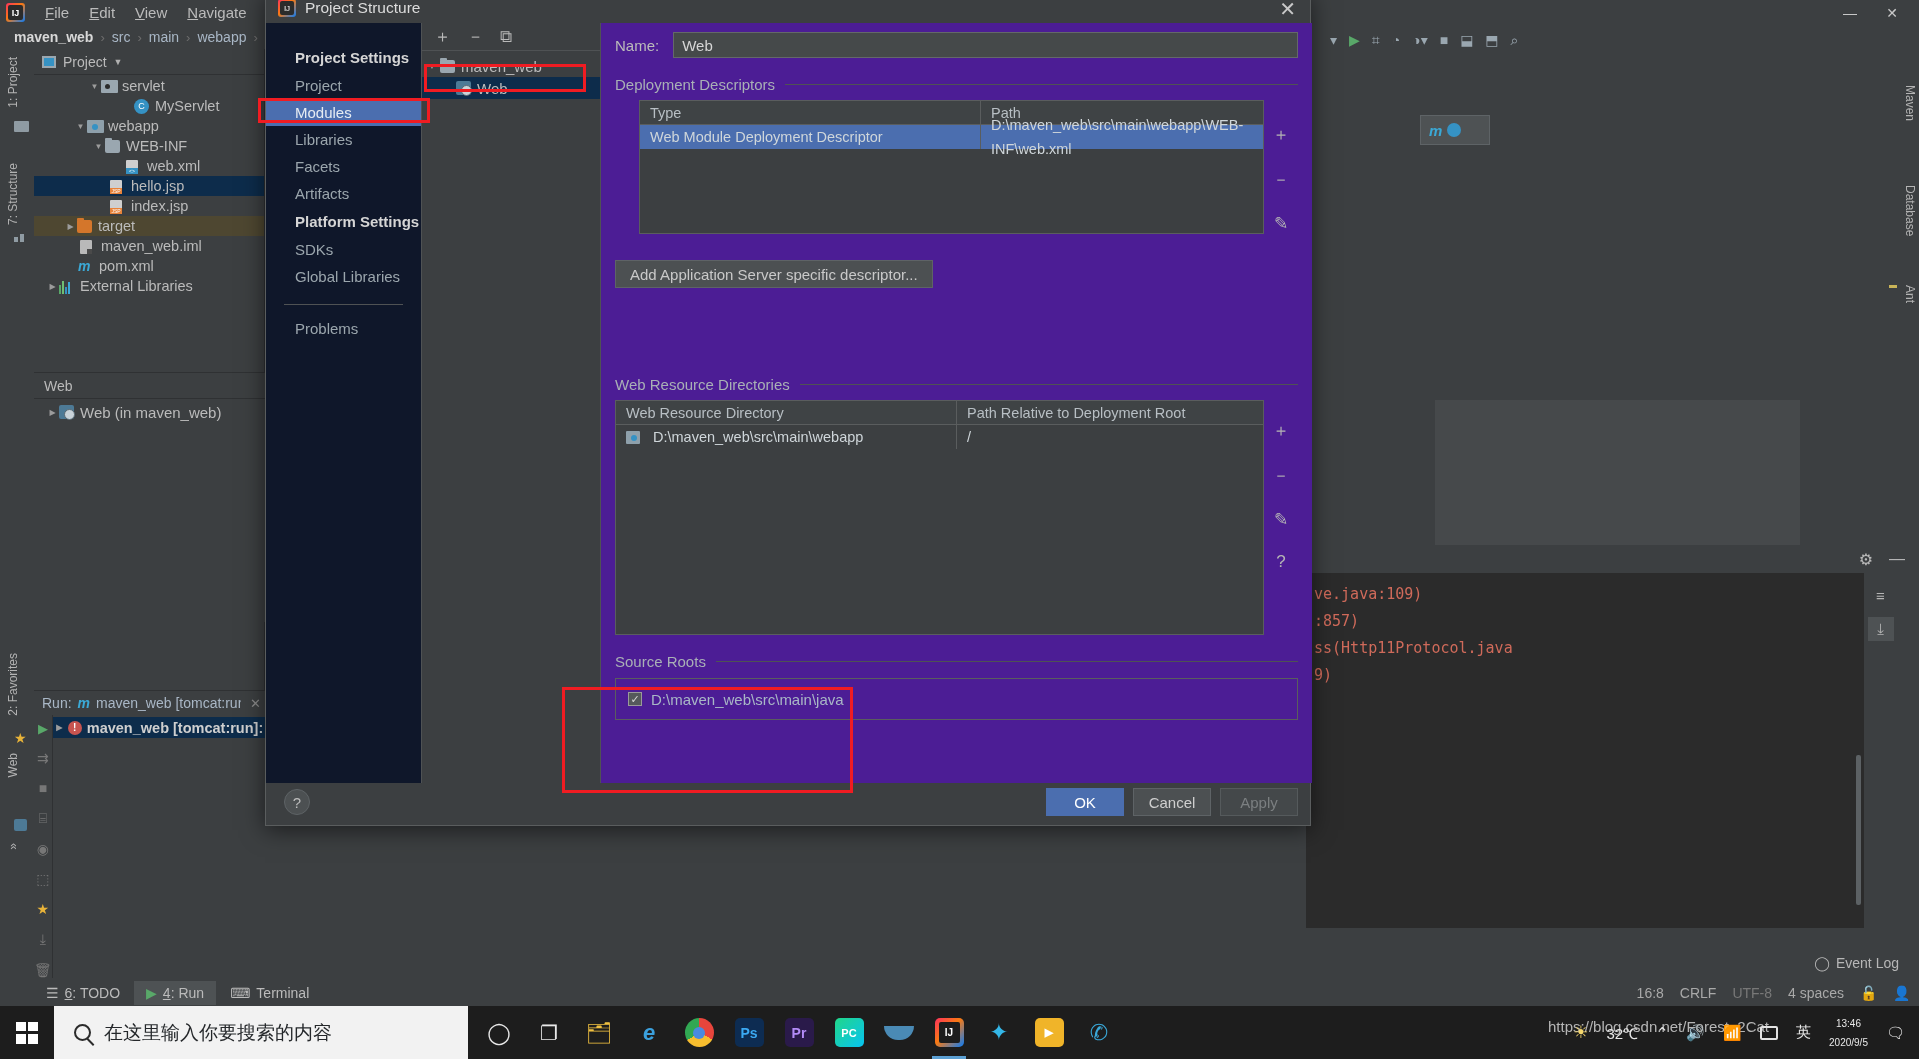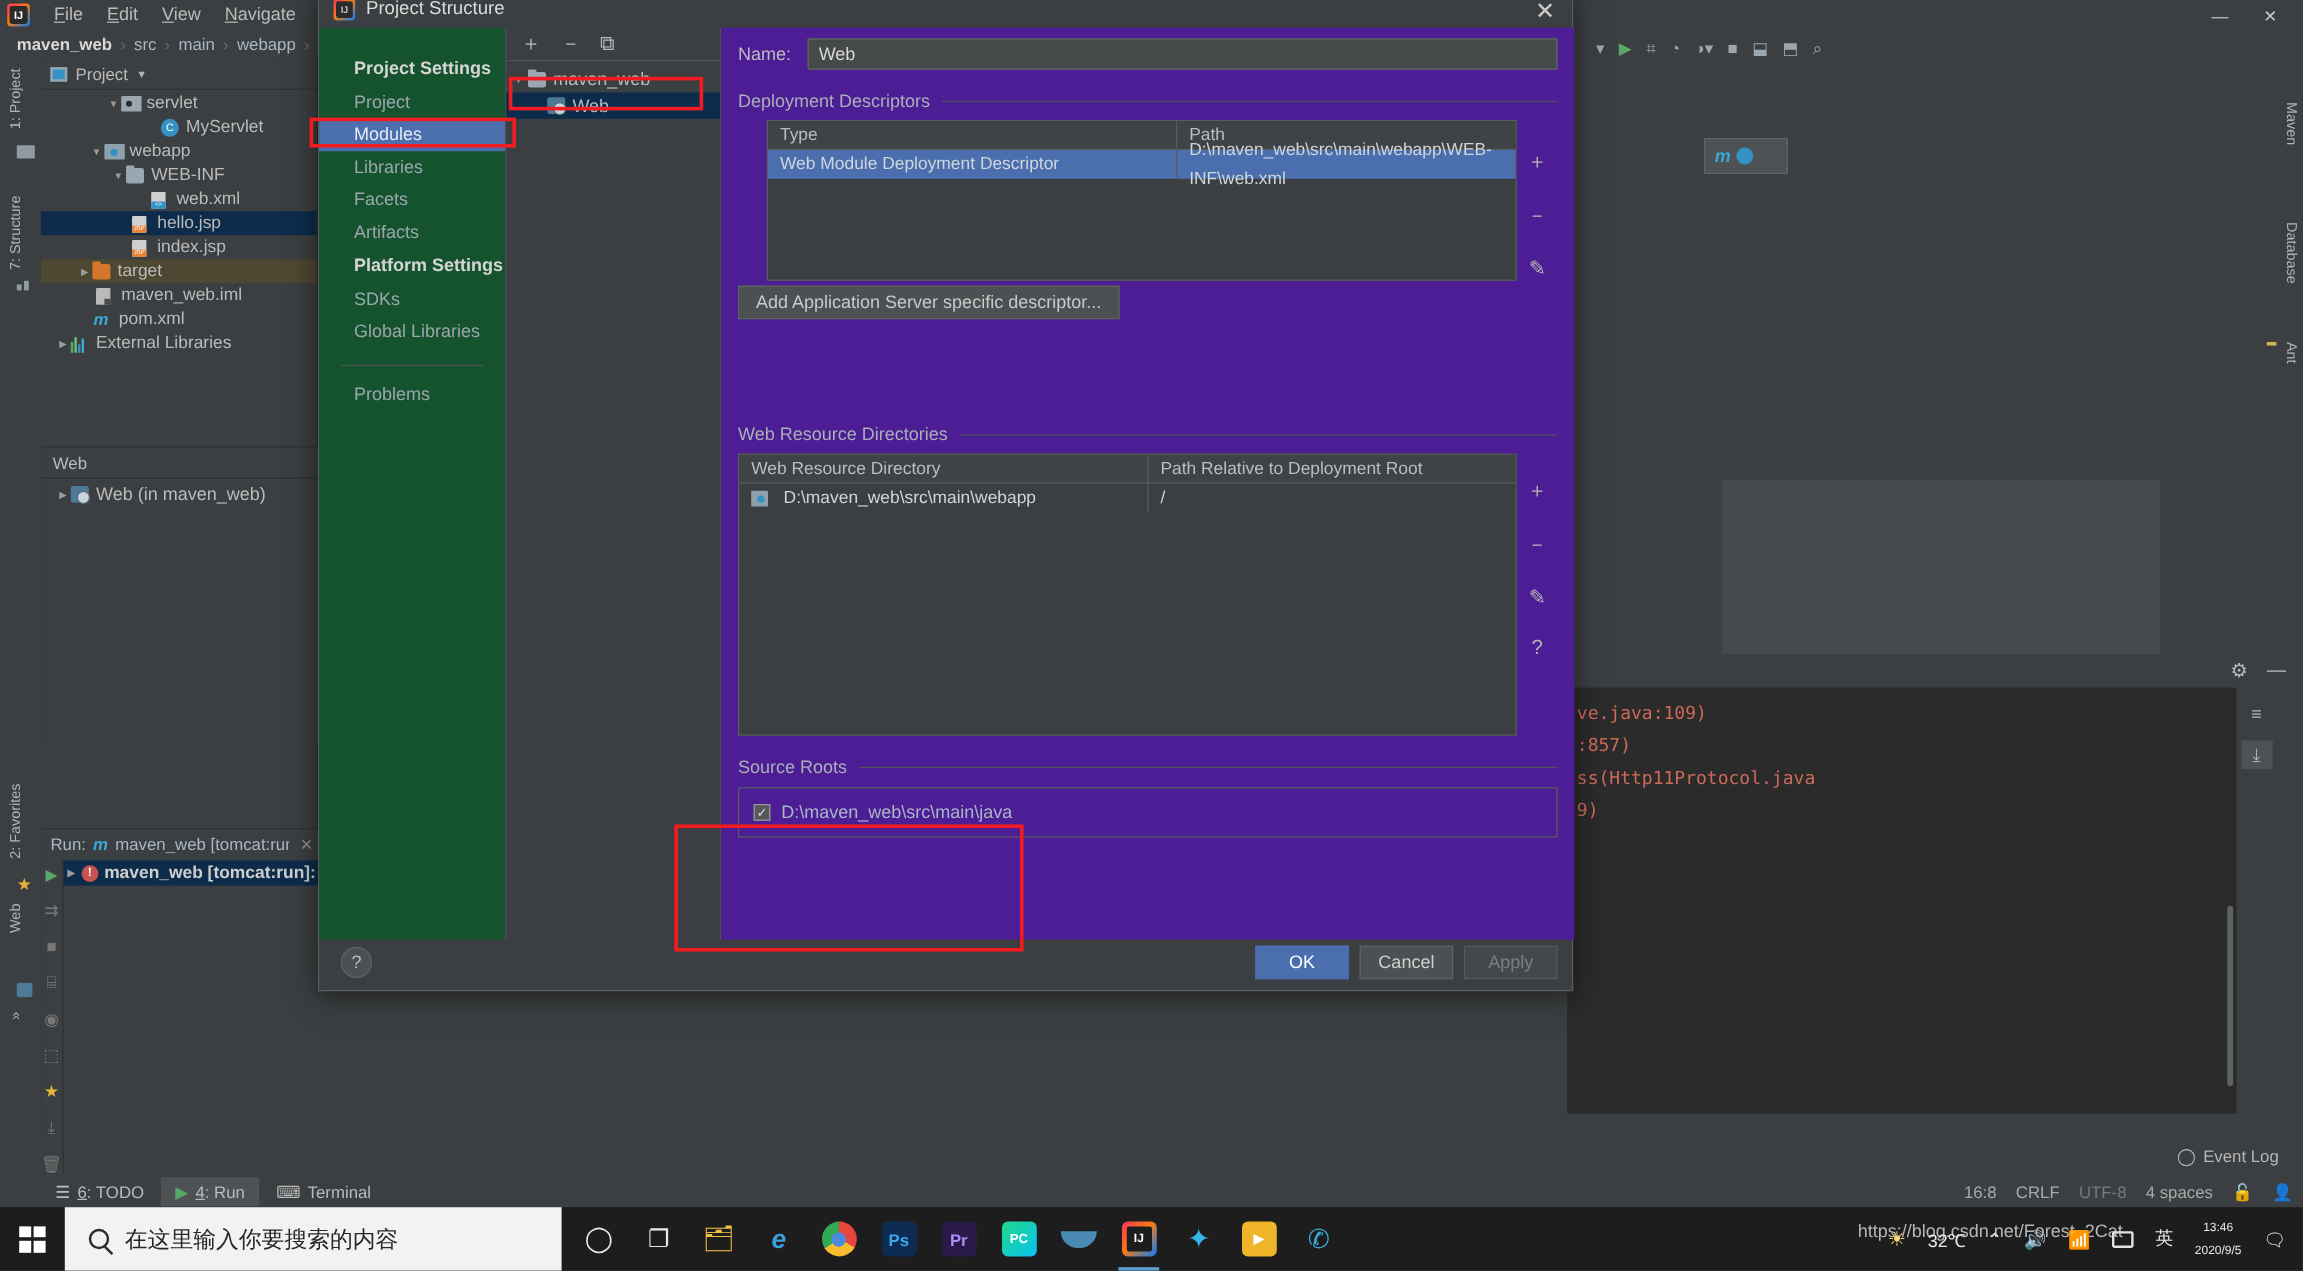--- a/index.html
+++ b/index.html
@@ -196,21 +196,21 @@
   .dlg-title .lg { width:18px;height:18px;border-radius:3px;
       background: linear-gradient(135deg,#fe315d 0%,#f97a12 45%,#087cfa 100%); position:relative;}
   .dlg-title .lg::after{content:"IJ";position:absolute;inset:2px;background:#2b2b2b;color:#fff;font-size:8px;
       display:flex;align-items:center;justify-content:center;border-radius:2px;}
   .dlg-title span.t { font-size: 15.5px; color: #dcdcdc; }
   .dlg-close { position:absolute; right:14px; top:4px; font-size:20px; color:#c9c9c9; }
 
   .dlg-body { position:absolute; left:0; top:30px; width:1046px; height:760px; display:flex; }
 
   
-  .dlg-nav { width: 155px; background: #14532d; padding-top: 20px; position:relative; }
+  .dlg-nav { width: 155px; background: #0f172a; padding-top: 20px; position:relative; }
   .nav-group { font-weight: bold; font-size: 15px; color: #d5d5d5; padding: 6px 0 6px 29px; }
   .nav-item { font-size: 15px; color: #9ba6ad; padding: 5px 0 5px 29px; }
   .nav-item.active { background: #4b6eaf; color: #e6ecf2; }
   .nav-sep { height:1px; background:#4f5254; margin: 14px 18px 10px 18px; }
 
   
   .dlg-mid { width: 180px; border-left: 1px solid #4f5254; border-right: 1px solid #4f5254;
              background: #3c3f41; position:relative; }
   .mid-toolbar { height: 28px; display:flex; align-items:center; gap:16px; padding-left:12px;
                  border-bottom:1px solid #4f5254; }
@@ -639,21 +639,21 @@
               </div>
               <div class="tbl-filler"></div>
             </div>
             <div style="width:34px; display:flex; flex-direction:column; align-items:center; padding-top:30px; gap:22px;">
               <span class="sb">＋</span>
               <span class="sb">－</span>
               <span class="sb">✎</span>
             </div>
           </div>
 
-          <button class="btn" style="margin-top:4px;">Add Application Server specific descriptor...</button>
+          <button class="btn" style="margin-top:26px;">Add Application Server specific descriptor...</button>
         </div>
 
         <div class="section" style="margin-top:88px;">
           <div class="sec-title">
             <span>Web Resource Directories</span>
             <span class="rule"></span>
           </div>
 
           <div style="display:flex;justify-content:flex-end;">
             <div class="tbl" style="flex:1;">

